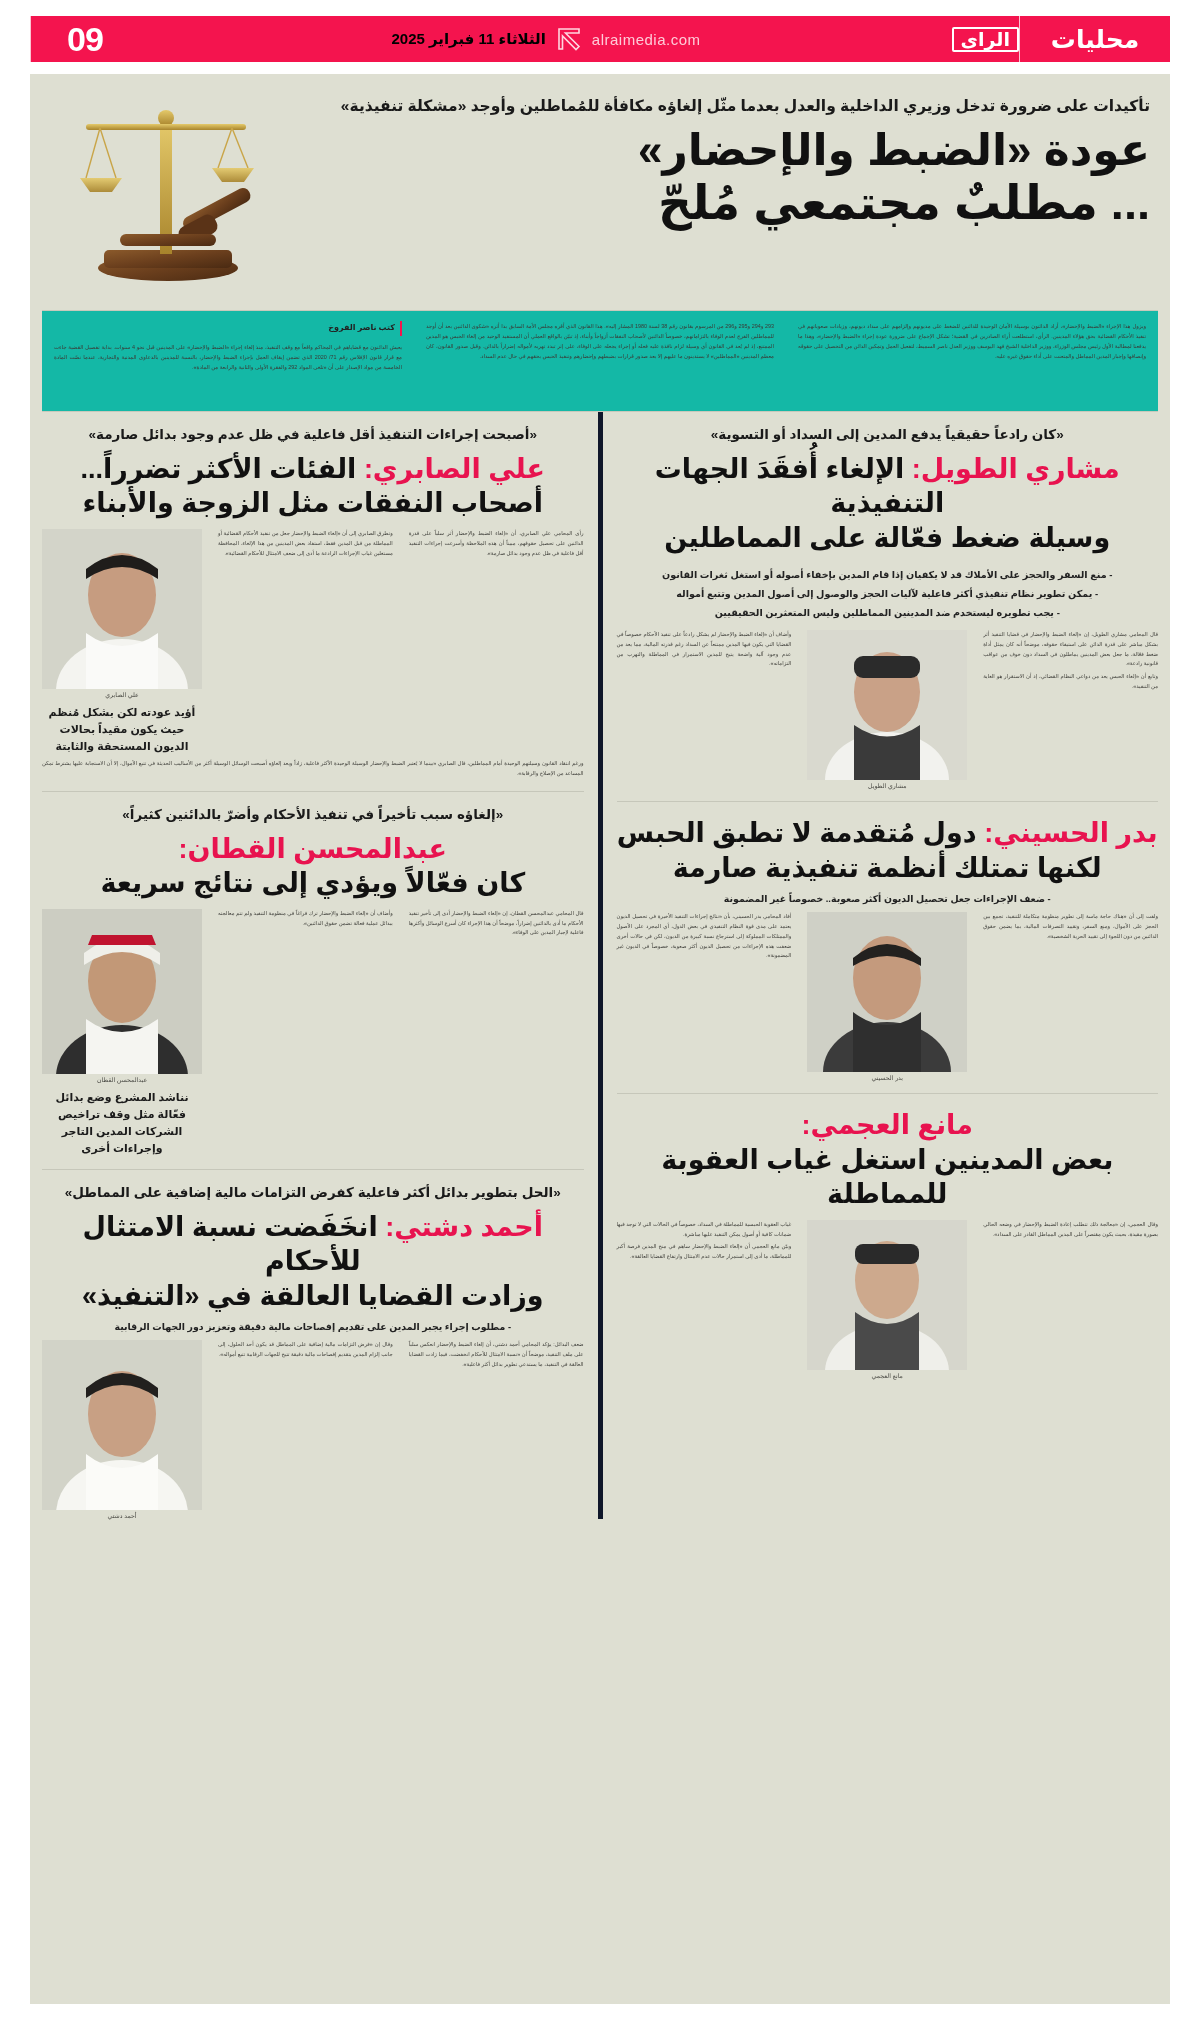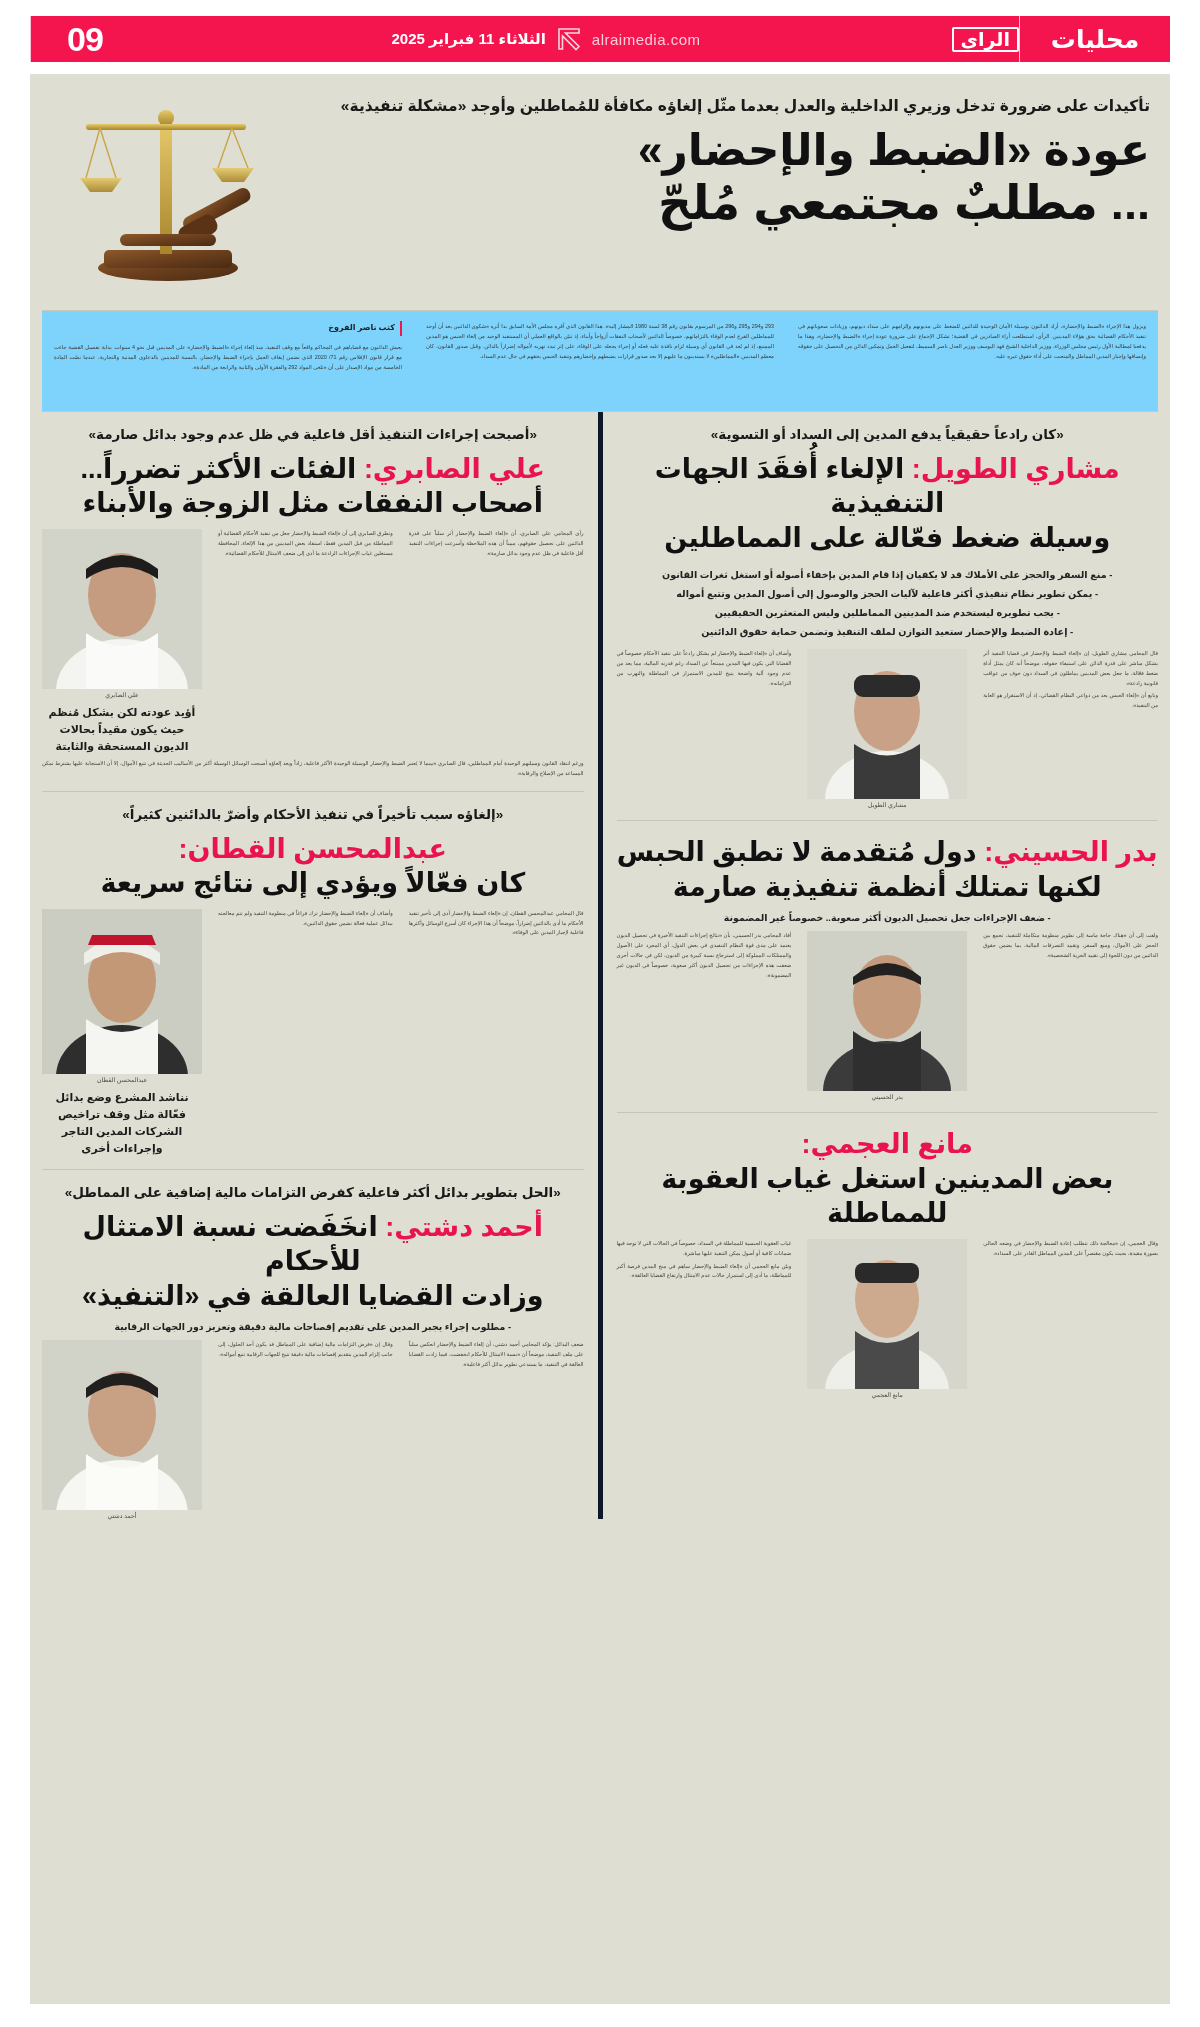--- a/index.html
+++ b/index.html
@@ -27,21 +27,21 @@
     border:2px solid #fff;padding:1px 7px;line-height:1;border-radius:2px;
     font-size:19px;
   }
   .mh-mid{
     flex:1;display:flex;align-items:center;justify-content:center;gap:10px;
   }
   .mh-site{color:#ffdbe4;font-size:15px;letter-spacing:.5px;direction:ltr;opacity:.92;}
   .mh-arrow{width:26px;height:26px;position:relative;display:block;}
   .mh-arrow svg{display:block;}
   .mh-date{
-    color:#ffffff;font-size:15px;font-weight:bold;padding-left:26px;white-space:nowrap;
+    color:#000000;font-size:15px;font-weight:bold;padding-left:26px;white-space:nowrap;
   }
   .mh-page{
     width:108px;display:flex;align-items:center;justify-content:center;
     border-left:1px solid rgba(255,255,255,.75);
     color:#fff;font-size:34px;font-weight:bold;letter-spacing:-1px;
   }
   
   .page{
     position:absolute;left:30px;top:74px;width:1140px;height:1930px;
     background:#dedfd2;
@@ -54,21 +54,21 @@
   .hero-text{
     position:absolute;right:20px;top:22px;left:270px;text-align:right;
   }
   .kicker{
     font-size:15.5px;font-weight:bold;color:#1a1a1a;line-height:1.35;margin-bottom:8px;
   }
   .hl-1{font-size:44px;font-weight:bold;line-height:1.12;letter-spacing:-.5px;}
   .hl-2{font-size:47px;font-weight:bold;line-height:1.16;letter-spacing:-.5px;margin-top:2px;}
   
   .intro{
-    position:relative;margin:4px 12px 0 12px;background:#7dd3fc;
+    position:relative;margin:4px 12px 0 12px;background:#14b8a6;
     border-top:1px solid #c8c9bb;border-bottom:1px solid #c8c9bb;
     padding:10px 12px 12px 12px;height:78px;display:flex;gap:24px;direction:rtl;
   }
   .intro-col{flex:1;font-size:5.4px;line-height:1.85;text-align:justify;color:#3a3a36;}
   .byline{
     font-size:8px;font-weight:bold;color:#222;border-right:2px solid #f4144e;
     padding-right:5px;margin-bottom:6px;display:inline-block;
   }
   
   .micro{font-size:5.3px;line-height:1.85;text-align:justify;color:#3f3f3a;}
@@ -195,21 +195,20 @@
         <div class="quote">«كان رادعاً حقيقياً يدفع المدين إلى السداد أو التسوية»</div>
         <div class="headline">
           <span class="name">مشاري الطويل:</span>
           <span>الإلغاء أُفقَدَ الجهات التنفيذية</span>
           <div>وسيلة ضغط فعّالة على المماطلين</div>
         </div>
         <div class="bullets">
           <div>- منع السفر والحجز على الأملاك قد لا يكفيان إذا قام المدين بإخفاء أصوله أو استغل ثغرات القانون</div>
           <div>- يمكن تطوير نظام تنفيذي أكثر فاعلية لآليات الحجز والوصول إلى أصول المدين وتتبع أمواله</div>
           <div>- يجب تطويره ليستخدم ضد المدينين المماطلين وليس المتعثرين الحقيقيين</div>
-          <div>- إعادة الضبط والإحضار ستعيد التوازن لملف التنفيذ وتضمن حماية حقوق الدائنين</div>
         </div>
         <div class="flow">
           <div class="c micro">
             <p>قال المحامي مشاري الطويل، إن «إلغاء الضبط والإحضار في قضايا التنفيذ أثر بشكل مباشر على قدرة الدائن على استيفاء حقوقه، موضحاً أنه كان يمثل أداة ضغط فعّالة، ما جعل بعض المدينين يماطلون في السداد دون خوف من عواقب قانونية رادعة».</p>
             <p>وتابع أن «إلغاء الحبس يعد من دواعي النظام القضائي، إذ أن الاستقرار هو الغاية من التنفيذ».</p>
           </div>
           <div class="ph-wrap">
             <div class="photo" style="height:150px">
               <svg width="160" height="150" viewBox="0 0 160 150" aria-hidden="true">
                 <rect width="160" height="150" fill="#d9d9cf"></rect>

